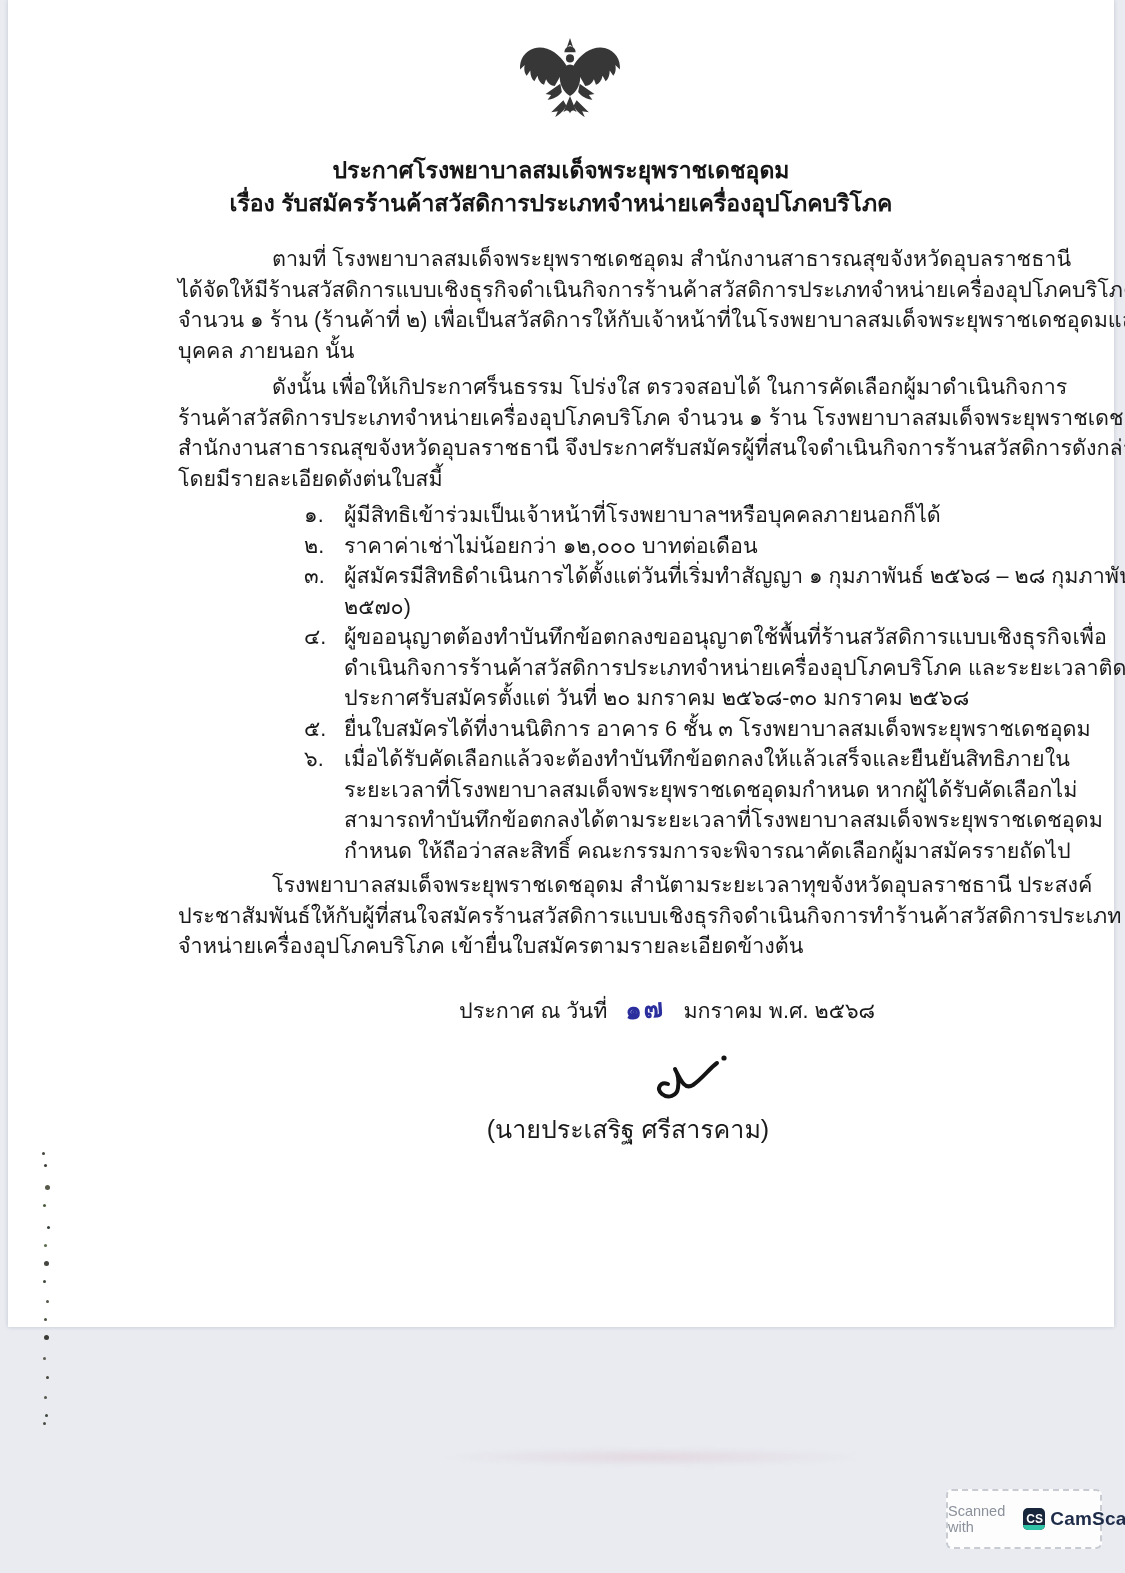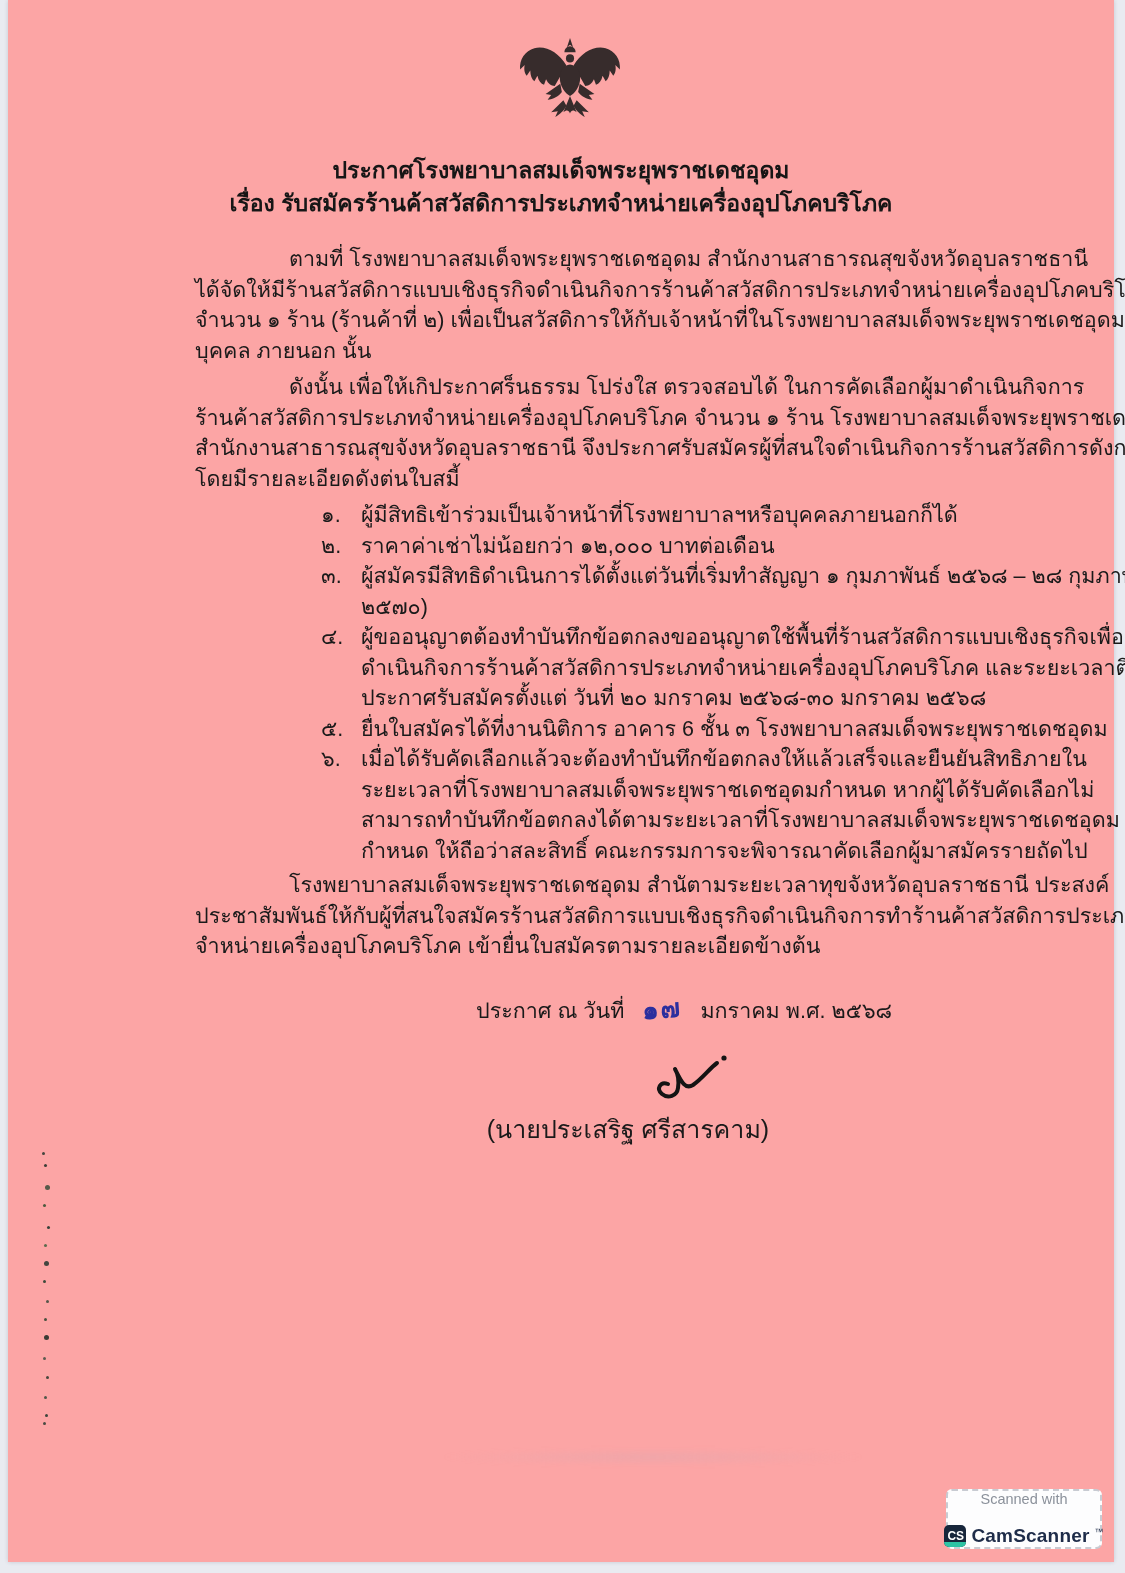--- a/index.html
+++ b/index.html
@@ -3,28 +3,28 @@
 <meta charset="utf-8">
 <style>
   html,body{margin:0;padding:0;}
   body{
     width:1125px;height:1573px;position:relative;
     background:#e9ebf1;
     font-family:"Liberation Sans","DejaVu Sans",sans-serif;
     overflow:hidden;
   }
   .paper{
-    position:absolute;left:8px;top:0;width:1106px;height:1562px;
-    background:#fca5a5;
+    position:absolute;left:8px;top:0;width:1106px;height:1327px;
+    background:#ffffff;
     box-shadow:0 0 4px rgba(40,40,60,0.18);
   }
   .emblem{position:absolute;left:506px;top:34px;width:112px;height:116px;opacity:.88;}
   .title-block{position:absolute;left:0;top:154px;width:1106px;text-align:center;
     font-size:23px;font-weight:700;color:#161616;line-height:33px;}
-  .content{position:absolute;left:187px;top:244px;width:824px;
+  .content{position:absolute;left:170px;top:244px;width:824px;
     font-size:21.5px;line-height:30.5px;color:#1a1a1a;}
   .line{white-space:nowrap;}
   .indent{padding-left:94px;}
   .para{margin:0 0 6px 0;}
   .list{padding-left:126px;margin:2px 0 4px 0;}
   .item{display:flex;}
   .num{width:40px;flex:none;}
   .dateline{margin-top:32px;margin-left:281px;font-size:21.5px;color:#1a1a1a;}
   .handwritten-day{
     color:#2b2f9e;font-size:26px;font-weight:600;margin:0 18px;
@@ -37,21 +37,21 @@
     box-shadow:2px 12px 0 #3c3e37,4px 34px 0 1px #575a4a,1px 52px 0 #4c5a3f,5px 74px 0 #37413a,
       2px 92px 0 #5b6b4e,3px 110px 0 1px #444640,1px 128px 0 #3e4a3b,4px 148px 0 #55564a,
       2px 166px 0 #48513e,3px 184px 0 1px #3b3b35,1px 205px 0 #5c5c50,4px 224px 0 #46463c,
       2px 244px 0 #50584a,3px 262px 0 #3d453c,1px 270px 0 #4a4a42;}
   .smudge{position:absolute;left:430px;top:1448px;width:430px;height:18px;
     background:radial-gradient(ellipse at center,rgba(213,170,182,0.30),rgba(213,170,182,0) 70%);
     filter:blur(2px);}
   .cs-badge{
     position:absolute;left:938px;top:1489px;width:152px;height:56px;
     border:2px dashed #c8cbd2;border-radius:6px;background:#fdfdfe;
-    display:flex;flex-direction:column;align-items:center;justify-content:space-between;gap:18px;
+    display:flex;flex-direction:row;align-items:center;justify-content:space-between;gap:18px;
   }
   .cs-top{font-size:14.5px;color:#8b919b;}
   .cs-row{display:flex;align-items:center;gap:5px;}
   .cs-logo{
     width:22px;height:22px;border-radius:5px;background:#17263b;position:relative;overflow:hidden;
     display:flex;align-items:center;justify-content:flex-start;padding-left:3px;box-sizing:border-box;
   }
   .cs-logo span{color:#fff;font-weight:700;font-size:12px;line-height:1;position:relative;z-index:2;}
   .cs-logo::after{content:"";position:absolute;left:0;bottom:0;width:100%;height:5px;background:#2ec4a5;}
   .cs-name{font-size:19px;font-weight:700;color:#1e2c49;letter-spacing:.2px;}

